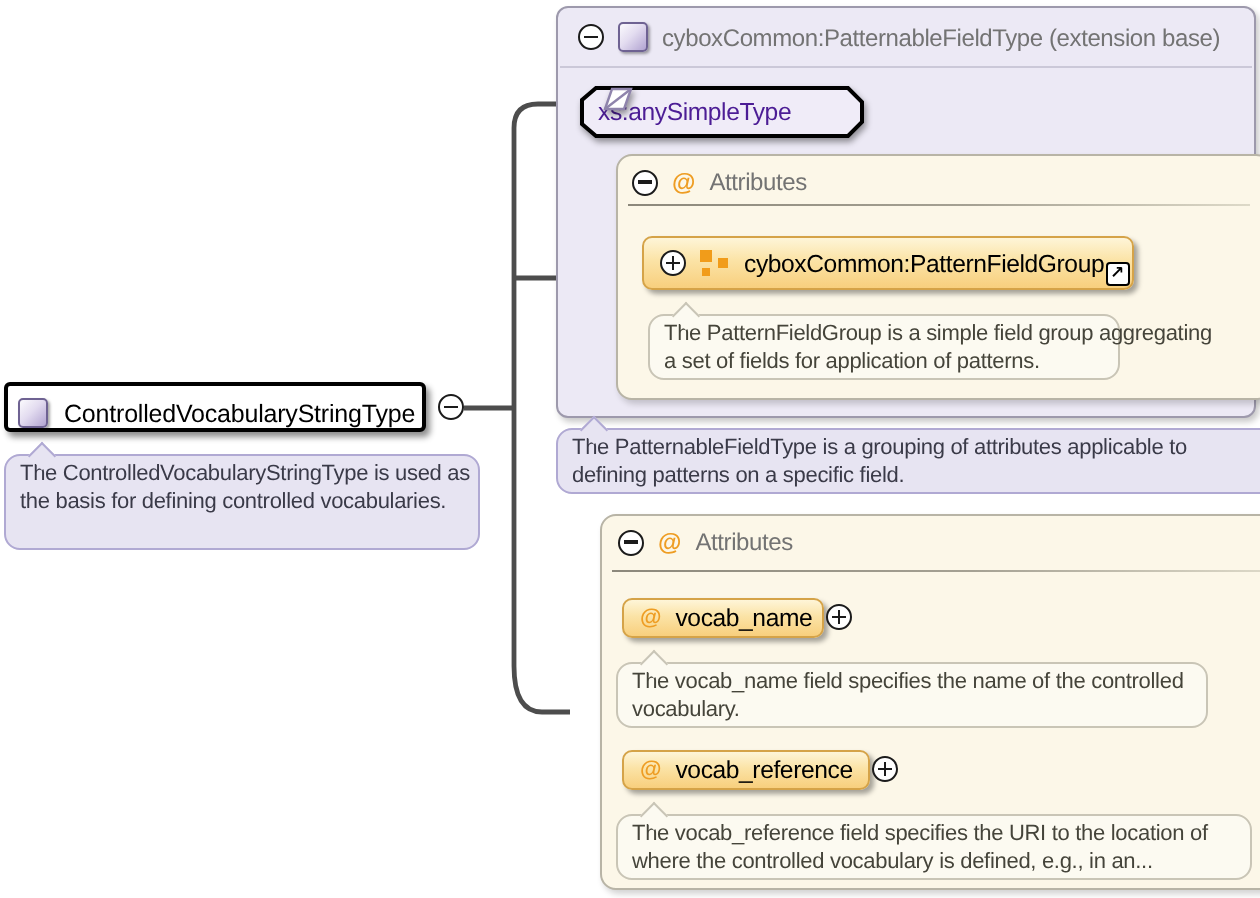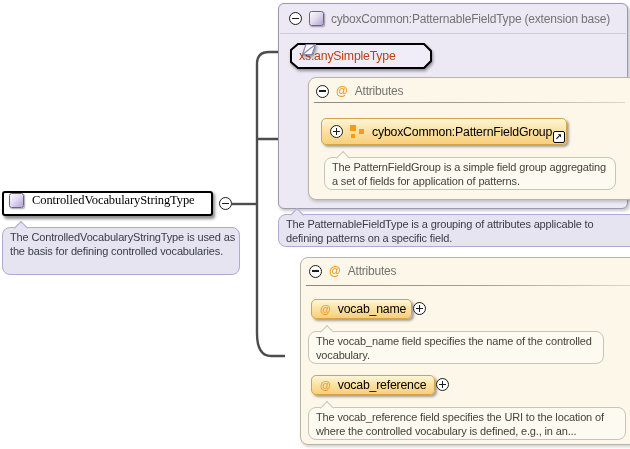--- a/index.html
+++ b/index.html
@@ -58,24 +58,24 @@
     box-shadow:1.5px 2px 3px rgba(0,0,0,.18); z-index:2;margin-left:17px;
   }
   .hdr { position:absolute; display:flex; align-items:center; gap:7px; }
   .hdr-label { font-size:12px; font-weight:500; letter-spacing:-0.2px; color:#737373; white-space:nowrap; }
   .sep-lav { position:absolute; height:1px; background:#CBC8D8; }
   .sep-cream { position:absolute; height:1.3px;
     background:linear-gradient(to right,#8C887B 0%,#A5A193 55%,#DDD9C8 100%); }
 
   
   .rootbox {
-    position:absolute; display:flex; align-items:flex-start; gap:8px;
+    position:absolute; display:flex; align-items:flex-end; gap:8px;
     background:#fff; border:2px solid #000; border-radius:3px;
     box-shadow:2px 2.5px 3px rgba(0,0,0,.45); padding-left:5px;
-    box-sizing:border-box; z-index:3;font-family:Liberation Serif, serif;
+    box-sizing:border-box; z-index:3;
   }
   .rootbox .lbl { font-size:12.5px; font-weight:500; letter-spacing:-0.1px; color:#000; white-space:nowrap; }
 
   .attrbox {
     position:absolute; display:flex; align-items:center; gap:7px;
     background:linear-gradient(180deg,#FEF5D8 0%,#FBE3A6 45%,#F8CF7D 100%);
     border:1px solid #D5A348; border-radius:5px;
     box-shadow:2px 2px 2.5px rgba(0,0,0,.35);
     padding-left:8px; box-sizing:border-box; z-index:3;
   }
@@ -105,21 +105,21 @@
   .bubble.cream { background:#FCFAF1; border:1px solid #C9C5B6; color:#45443A; }
   .bubble.cream::before { background:#FCFAF1; border-top:1px solid #C9C5B6; border-left:1px solid #C9C5B6; }
 
   
   .xsbox { position:absolute; left:11px; top:39px; width:142px; height:26px; z-index:3; }
   .xsbox svg { position:absolute; left:0; top:0; filter:drop-shadow(1.5px 2px 1.5px rgba(0,0,0,.4)); }
   .xsbox .content {
     position:absolute; left:9px; top:0; height:26px;
     display:flex; align-items:center; gap:8px;
   }
-  .xsbox .lbl { font-size:12.3px; font-weight:500; letter-spacing:-0.2px; color:#c2410c; white-space:nowrap; }
+  .xsbox .lbl { font-size:12.3px; font-weight:500; letter-spacing:-0.2px; color:#4c1d95; white-space:nowrap; }
 </style>
 </head>
 <body>
 
 <div id="canvas">
 
   <svg id="connectors" width="630" height="449" viewBox="0 0 630 449">
     <path d="M 290 52 L 269 52 Q 257 52 257 64 L 257 333 Q 257 356 271 356 L 285 356" fill="none" stroke="#4D4D4D" stroke-width="2.4"></path>
     <path d="M 257 139 L 290 139" fill="none" stroke="#4D4D4D" stroke-width="2.4"></path>
     <path d="M 232 204 L 257 204" fill="none" stroke="#4D4D4D" stroke-width="2.4"></path>
@@ -169,21 +169,21 @@
         <span class="toggle plus inline"></span>
         <span class="sqgrp-ic">
             <i class="s1"></i>
             <i class="s2"></i>
             <i class="s3"></i>
           </span>
         <span class="lbl">cyboxCommon:PatternFieldGroup</span>
         <span class="jump-ic"></span>
       </div>
 
-      <div class="bubble cream" style="left:15px; top:79px; width:292px; height:33px;">
+      <div class="bubble cream" style="left:15px; top:79px; width:236px; height:33px;">
         <div class="bl">The PatternFieldGroup is a simple field group aggregating</div>
         <div class="bl">a set of fields for application of patterns.</div>
       </div>
     </div>
   </div>
 
   <div class="bubble lav" style="left:278px; top:214px; width:385px; height:33px;">
     <div class="bl">The PatternableFieldType is a grouping of attributes applicable to</div>
     <div class="bl">defining patterns on a specific field.</div>
   </div>

